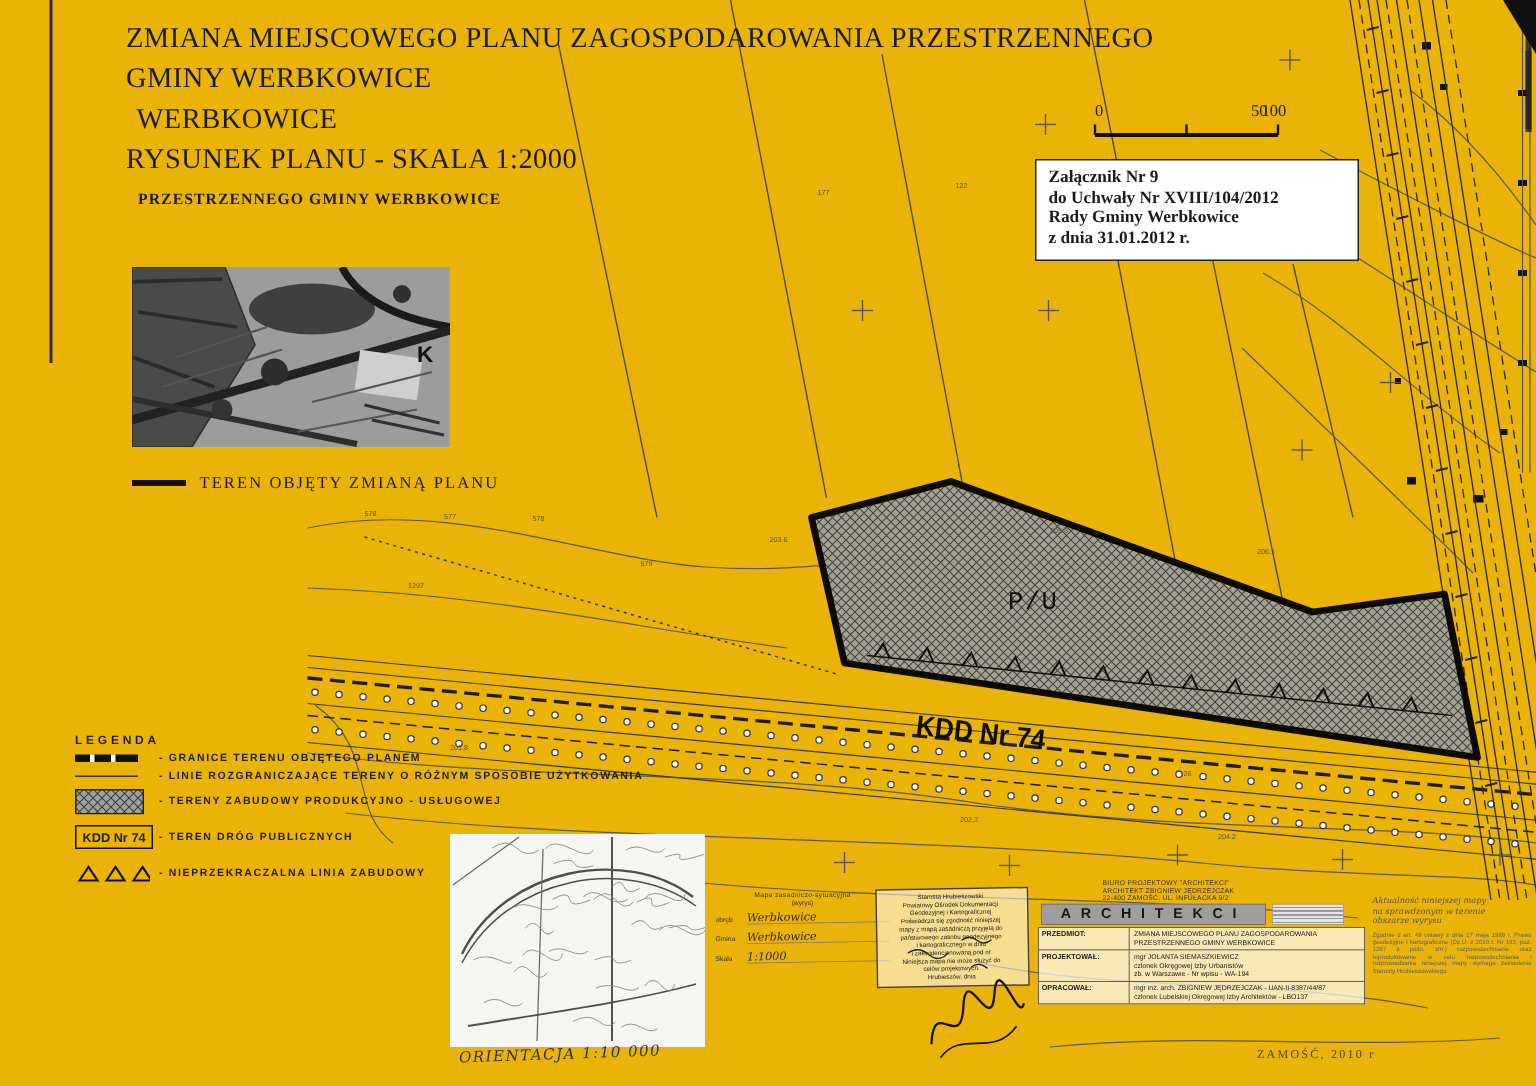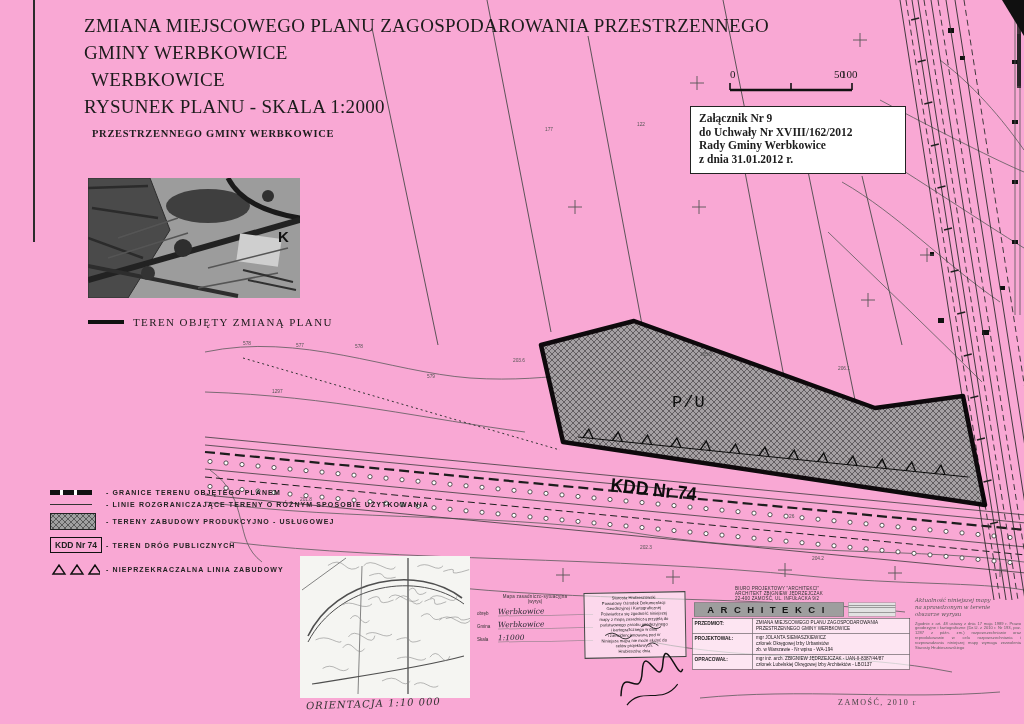--- a/index.html
+++ b/index.html
@@ -1,16 +1,16 @@
 <!DOCTYPE html>
 <html><head>
 <meta charset="utf-8">
 <style>
   html,body{margin:0;padding:0;}
-  .page{position:relative;width:1024px;height:724px;background:#f9a8d4;overflow:hidden;
+  .page{position:relative;width:1024px;height:724px;background:#eab308;overflow:hidden;
         font-family:"Liberation Serif",serif;color:#1c1c1c;outline:1px solid #c8c8c4;}
   svg{display:block;}
   #mapsvg{position:absolute;left:0;top:0;z-index:1;}
   .ov{position:absolute;z-index:3;}
 
   
   .titleblk{left:84px;top:12px;}
   .titleblk .t1{font-size:19px;line-height:27px;letter-spacing:.3px;white-space:nowrap;}
   .titleblk .ind{padding-left:7px;}
 
@@ -392,29 +392,30 @@
     <svg width="136" height="14">
       <line x1="3" y1="9" x2="125" y2="9" stroke="#111" stroke-width="2.6"></line>
       <line x1="3" y1="2" x2="3" y2="9" stroke="#111" stroke-width="1.6"></line>
       <line x1="64" y1="2" x2="64" y2="9" stroke="#111" stroke-width="1.6"></line>
       <line x1="125" y1="2" x2="125" y2="9" stroke="#111" stroke-width="1.6"></line>
     </svg>
   </div>
 
   <div class="ov zal">
     <div>Załącznik Nr 9</div>
-    <div>do Uchwały Nr XVIII/162/2012</div>
+    <div>do Uchwały Nr XVIII/104/2012</div>
     <div>Rady Gminy Werbkowice</div>
     <div>z dnia 31.01.2012 r.</div>
   </div>
 
   <div class="ov pu-label">P/U</div>
   <div class="ov kdd-label">KDD Nr 74</div>
 
   <div class="ov legend">
+    <div class="hd">LEGENDA</div>
     <div class="lrow">
       <span class="lsym">
           <span class="lbar">
             <i style="left:10px"></i>
             <i style="left:24px"></i>
           </span>
         </span>
       <span class="ltxt">- GRANICE TERENU OBJĘTEGO PLANEM</span>
     </div>
     <div class="lrow">

